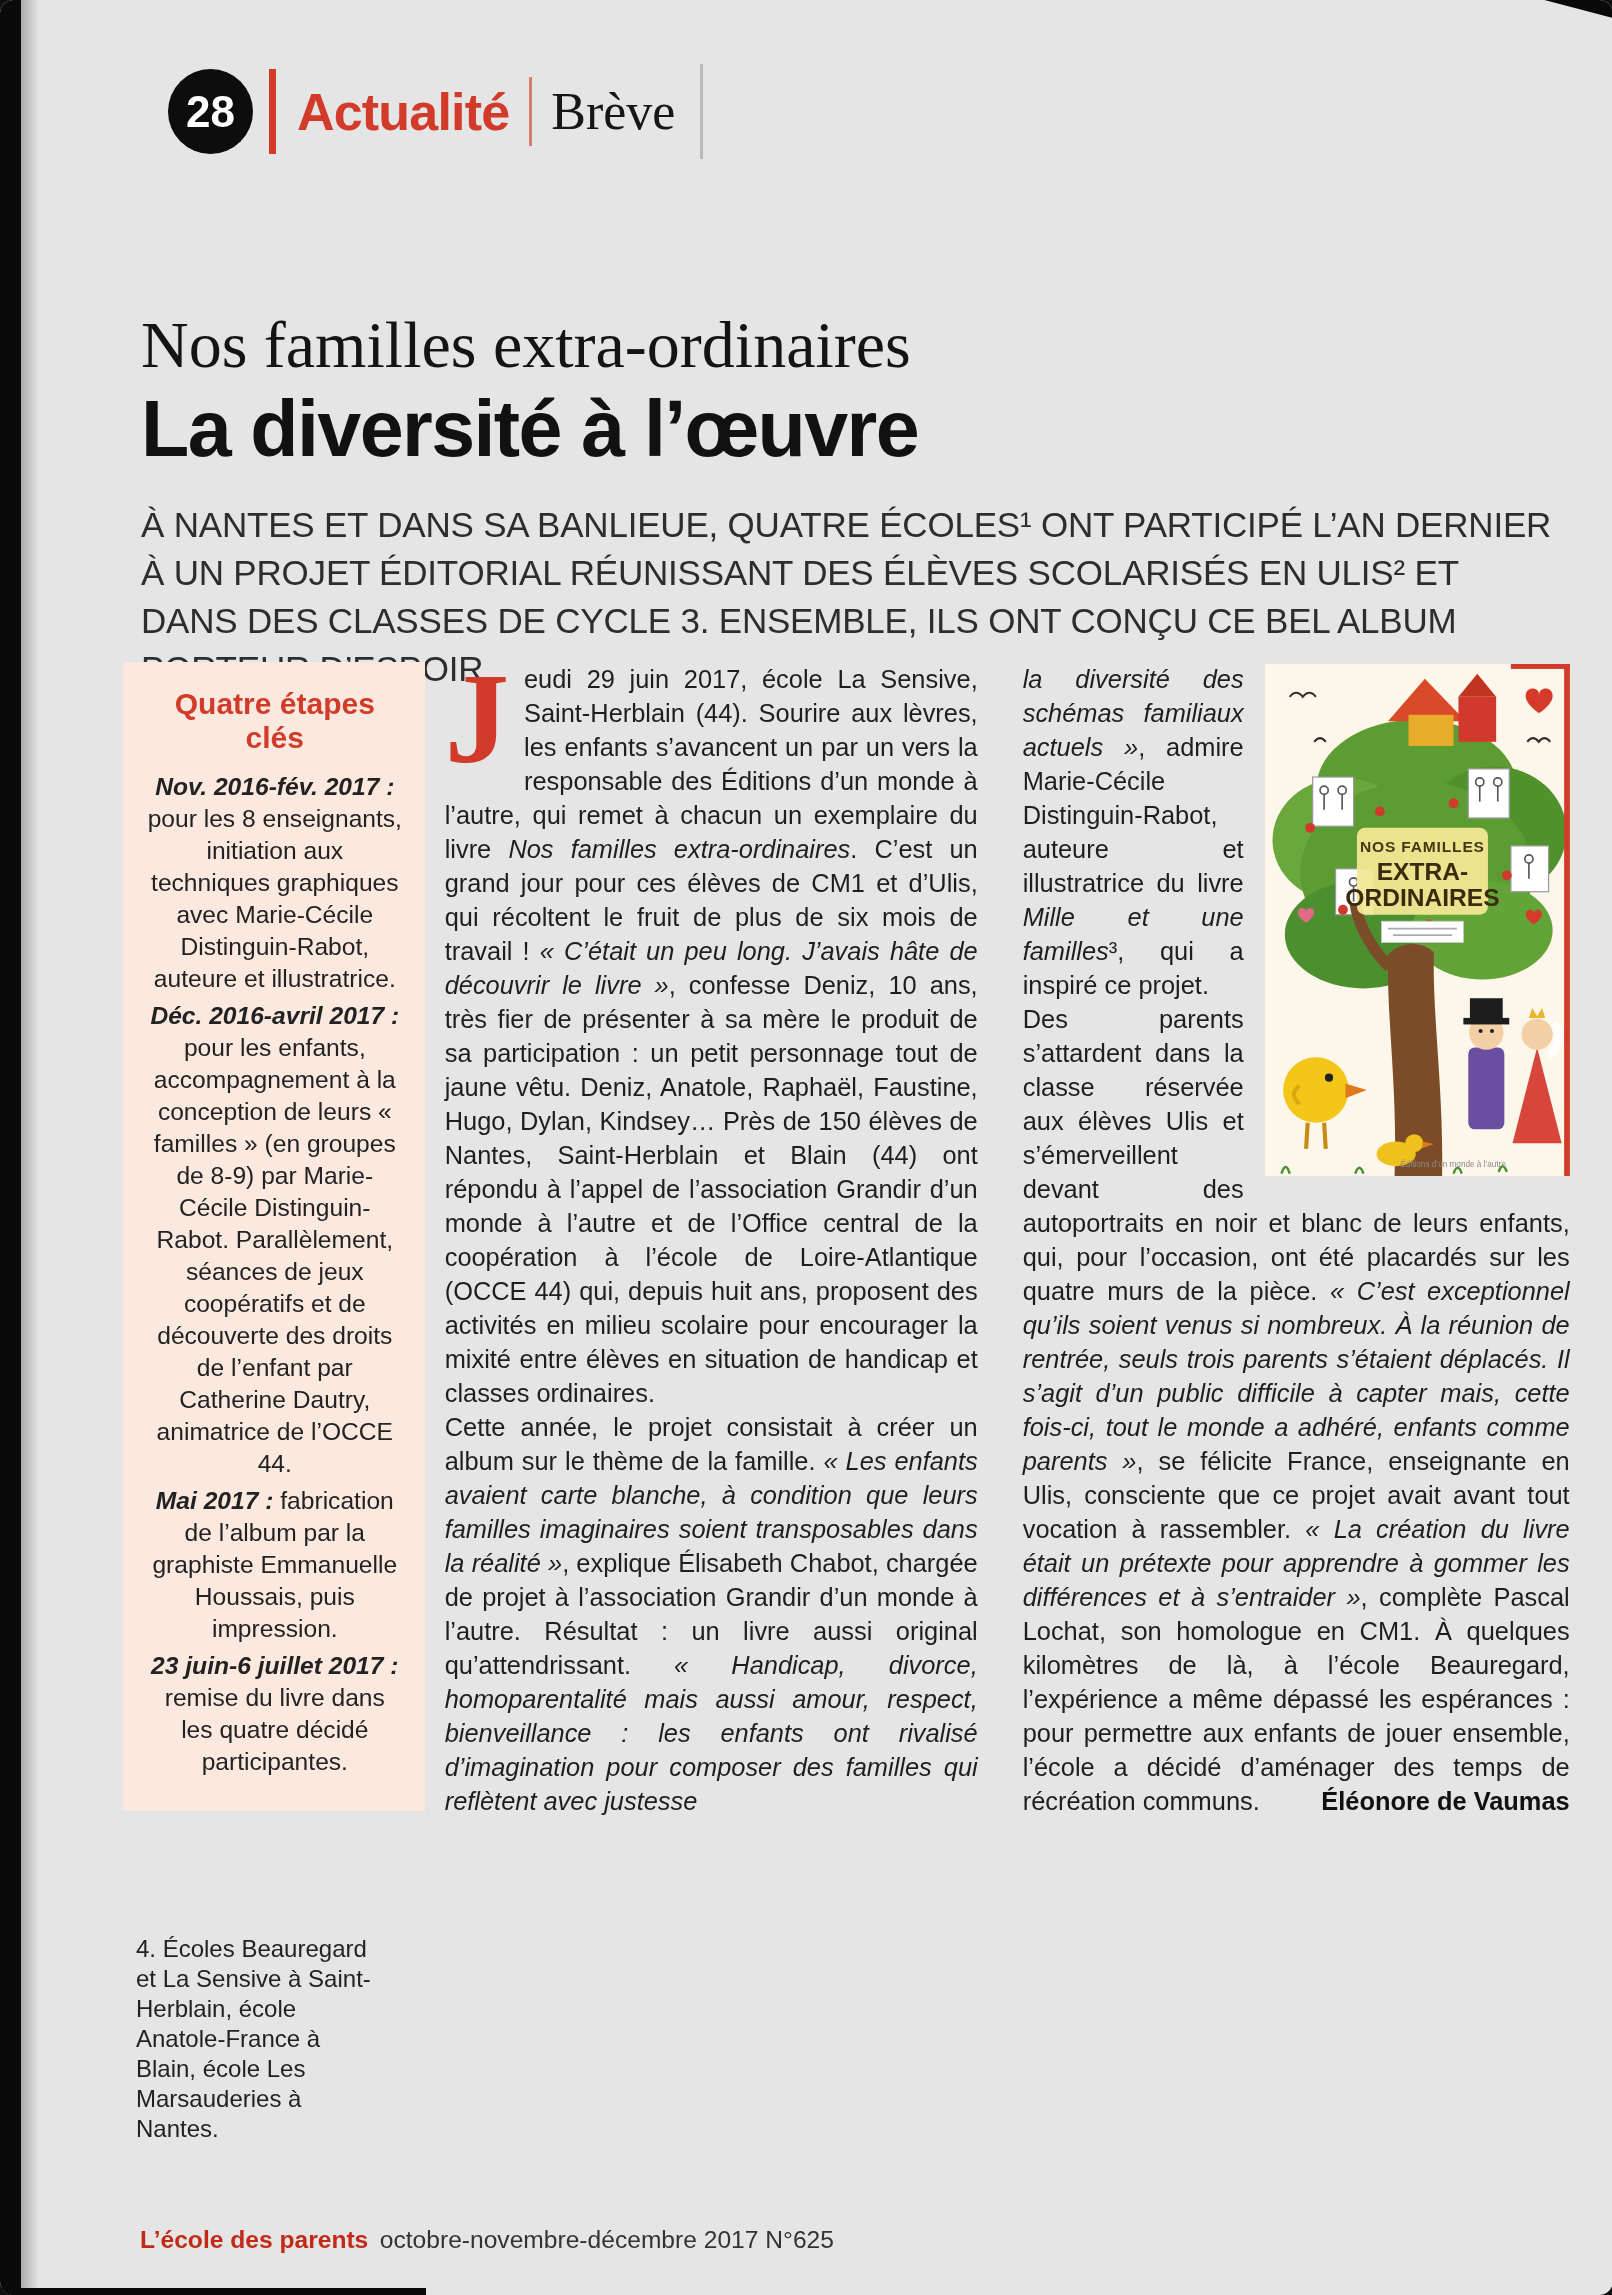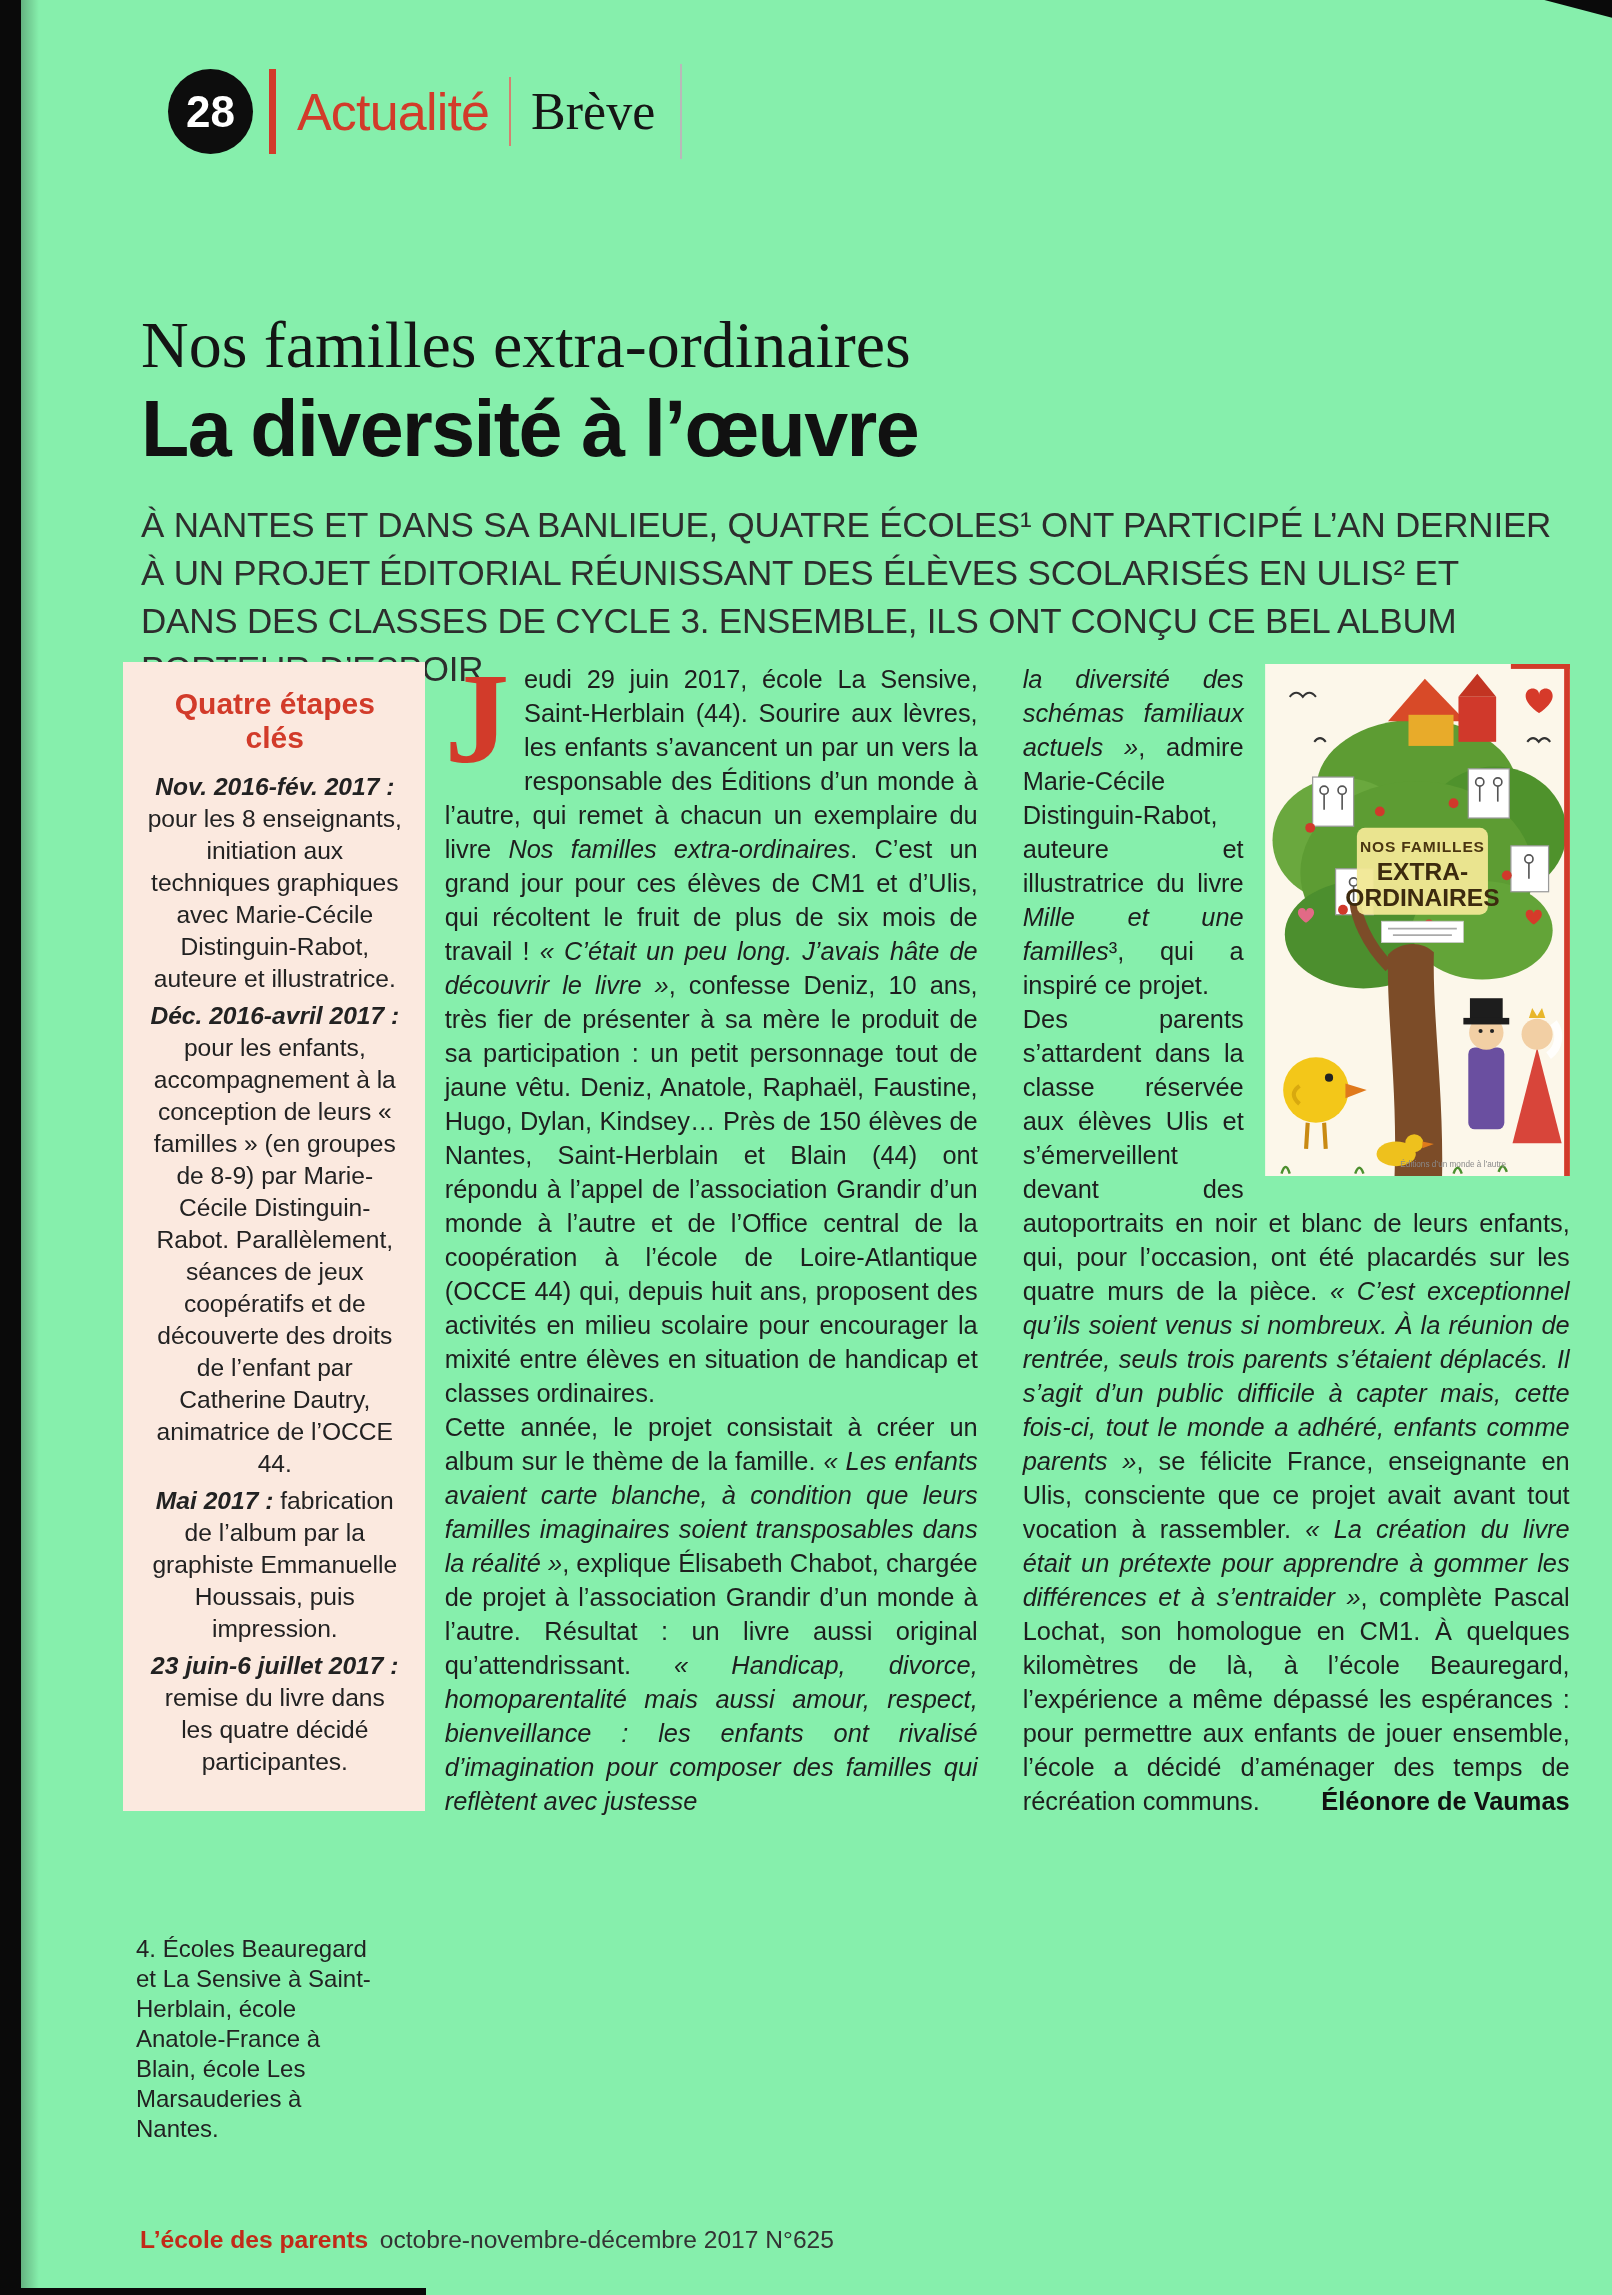--- a/index.html
+++ b/index.html
@@ -1,32 +1,32 @@
 <!DOCTYPE html>
 <html lang="fr" style="font-size:13px"><head>
 <meta charset="utf-8">
 <style>
   html,body{margin:0;padding:0;background:#101010;}
-  .page{position:relative;width:1613px;height:2295px;background:#86efac;overflow:hidden;
-        font-family:"Liberation Sans",sans-serif;color:#1f1f1f;}
+  .page{position:relative;width:1613px;height:2295px;background:#e5e5e5;overflow:hidden;
+        font-family:"Liberation Sans",sans-serif;color:#1f1f1f;border-radius:14px;}
 
   
   .scan-left{position:absolute;left:0;top:0;width:21px;height:100%;background:#0a0a0a;}
   .scan-left-fade{position:absolute;left:21px;top:0;width:18px;height:100%;
         background:linear-gradient(90deg,rgba(0,0,0,.25),rgba(0,0,0,0));}
   .scan-corner-tr{position:absolute;right:0;top:0;width:98px;height:18px;background:#0a0a0a;
         clip-path:polygon(100% 0,30% 0,100% 100%);}
   .scan-bottom{position:absolute;left:0;bottom:0;width:426px;height:7.4px;background:#0a0a0a;}
 
   
   .masthead{position:absolute;left:168px;top:64px;display:flex;align-items:center;}
   .page-badge{width:85px;height:85px;border-radius:50%;background:#0d0d0d;color:#fff;
         display:flex;align-items:center;justify-content:center;font-size:44px;font-weight:bold;}
   .bar-red{width:6.6px;height:85px;background:#d23b2a;margin:0 21px 0 16.4px;}
-  .section-label{color:#d23b2a;font-size:52px;font-weight:normal;letter-spacing:-0.8px;}
+  .section-label{color:#d23b2a;font-size:52px;font-weight:bold;letter-spacing:-0.8px;}
   .bar-thin-red{width:2.5px;height:69px;background:#d68070;margin:0 19.7px;}
   .subsection-label{font-family:"Liberation Serif",serif;font-size:52px;color:#161616;}
   .bar-gray{width:2.5px;height:95px;background:#b9b9b9;margin-left:24.6px;}
 
   
   .headline-block{position:absolute;left:141px;top:310px;width:1422px;}
   .kicker{font-family:"Liberation Serif",serif;font-size:66px;line-height:1.05;color:#141414;margin:0;font-weight:normal;}
   .main-title{font-size:79px;line-height:1.02;margin:9.8px 0 0 0;color:#111;letter-spacing:-1.6px;}
   .standfirst{margin:31px 0 0 0;font-size:35px;line-height:48px;color:#2d2d2d;letter-spacing:-0.2px;}
 

